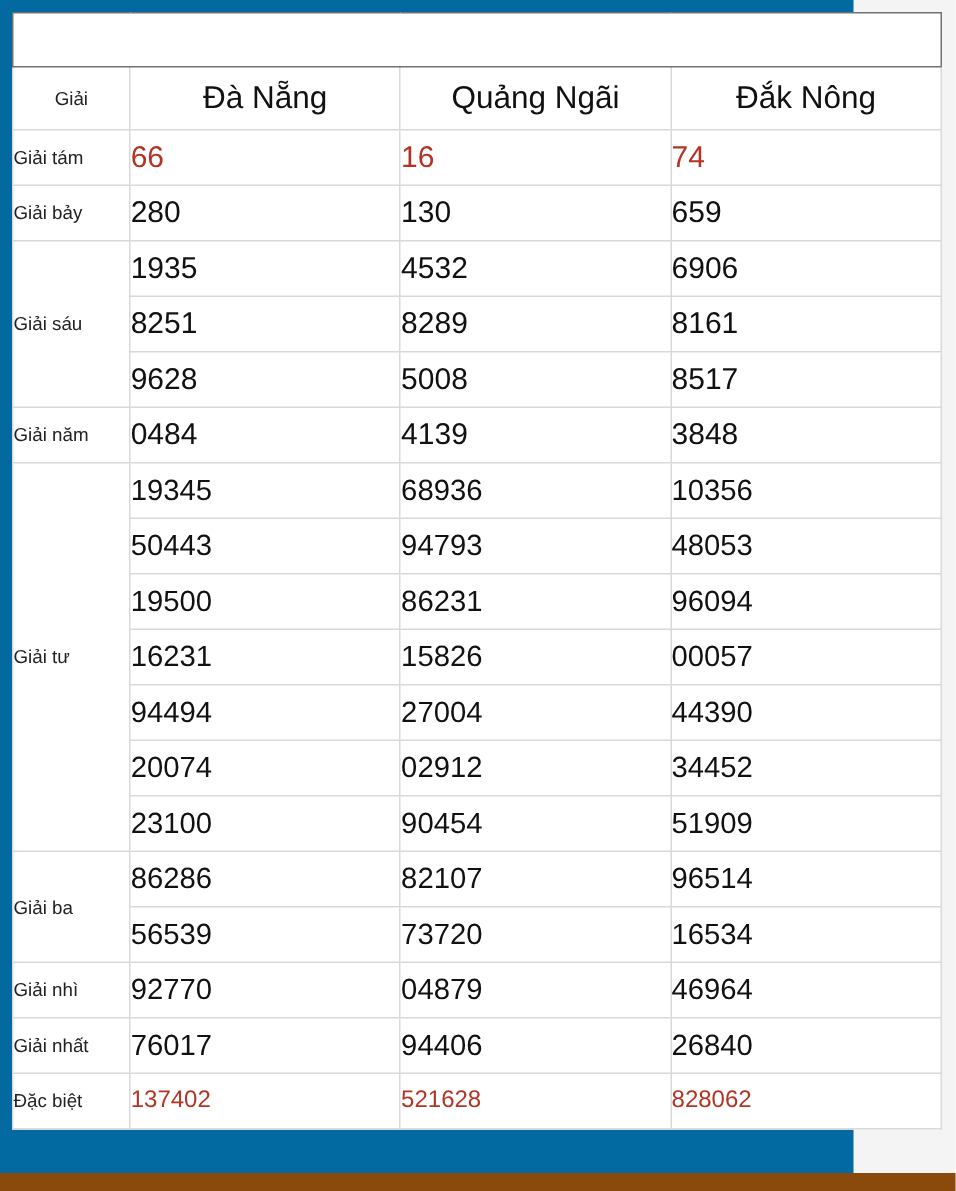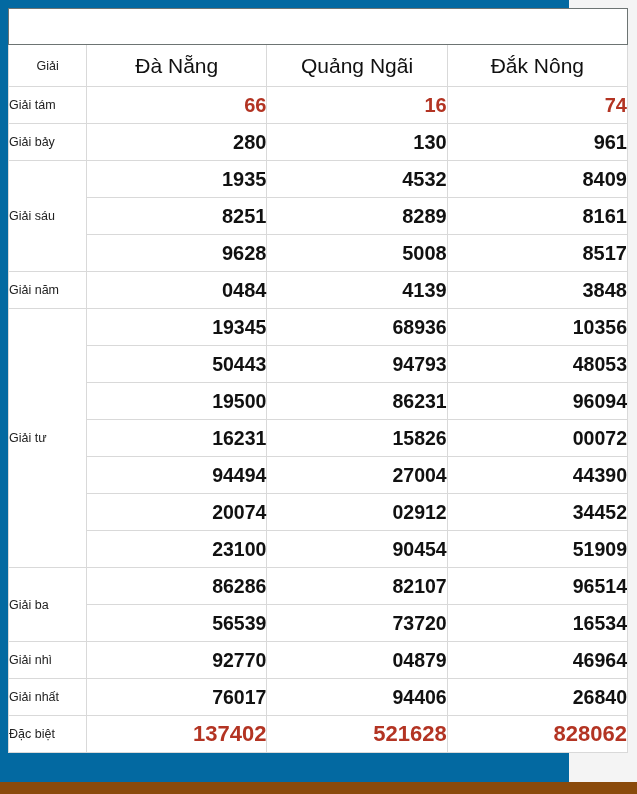--- a/index.html
+++ b/index.html
@@ -70,35 +70,35 @@
     height: 41px;
   }
   .prize-label {
     text-align: left;
     font-size: 12.5px;
     color: #222222;
     vertical-align: middle;
     font-weight: normal;
   }
   .num {
-    text-align: right;
+    text-align: left;
     font-size: 20px;
-    font-weight: bold;
+    font-weight: normal;
     color: #111111;
     height: 36px;
     line-height: 36px;
   }
   .num.small {
     font-size: 19.5px;
   }
   .num.red {
     color: #b33423;
   }
   .num.special {
-    font-size: 22px;
+    font-size: 16px;
     color: #b33423;
   }
   .bottom-bar {
     position: absolute;
     left: 0;
     bottom: 0;
     width: 637px;
     height: 12px;
     background: #8a4a0b;
   }
@@ -130,27 +130,27 @@
       <tr>
             <td class="prize-label" rowspan="1">Giải tám</td>
             <td class="num red">66</td>
             <td class="num red">16</td>
             <td class="num red">74</td>
           </tr>
           <tr>
             <td class="prize-label" rowspan="1">Giải bảy</td>
             <td class="num">280</td>
             <td class="num">130</td>
-            <td class="num">961</td>
+            <td class="num">659</td>
           </tr>
           <tr>
             <td class="prize-label" rowspan="3">Giải sáu</td>
             <td class="num">1935</td>
             <td class="num">4532</td>
-            <td class="num">8409</td>
+            <td class="num">6906</td>
           </tr>
           <tr>
             <td class="num">8251</td>
             <td class="num">8289</td>
             <td class="num">8161</td>
           </tr>
           <tr>
             <td class="num">9628</td>
             <td class="num">5008</td>
             <td class="num">8517</td>
@@ -173,21 +173,21 @@
             <td class="num small">48053</td>
           </tr>
           <tr>
             <td class="num small">19500</td>
             <td class="num small">86231</td>
             <td class="num small">96094</td>
           </tr>
           <tr>
             <td class="num small">16231</td>
             <td class="num small">15826</td>
-            <td class="num small">00072</td>
+            <td class="num small">00057</td>
           </tr>
           <tr>
             <td class="num small">94494</td>
             <td class="num small">27004</td>
             <td class="num small">44390</td>
           </tr>
           <tr>
             <td class="num small">20074</td>
             <td class="num small">02912</td>
             <td class="num small">34452</td>

